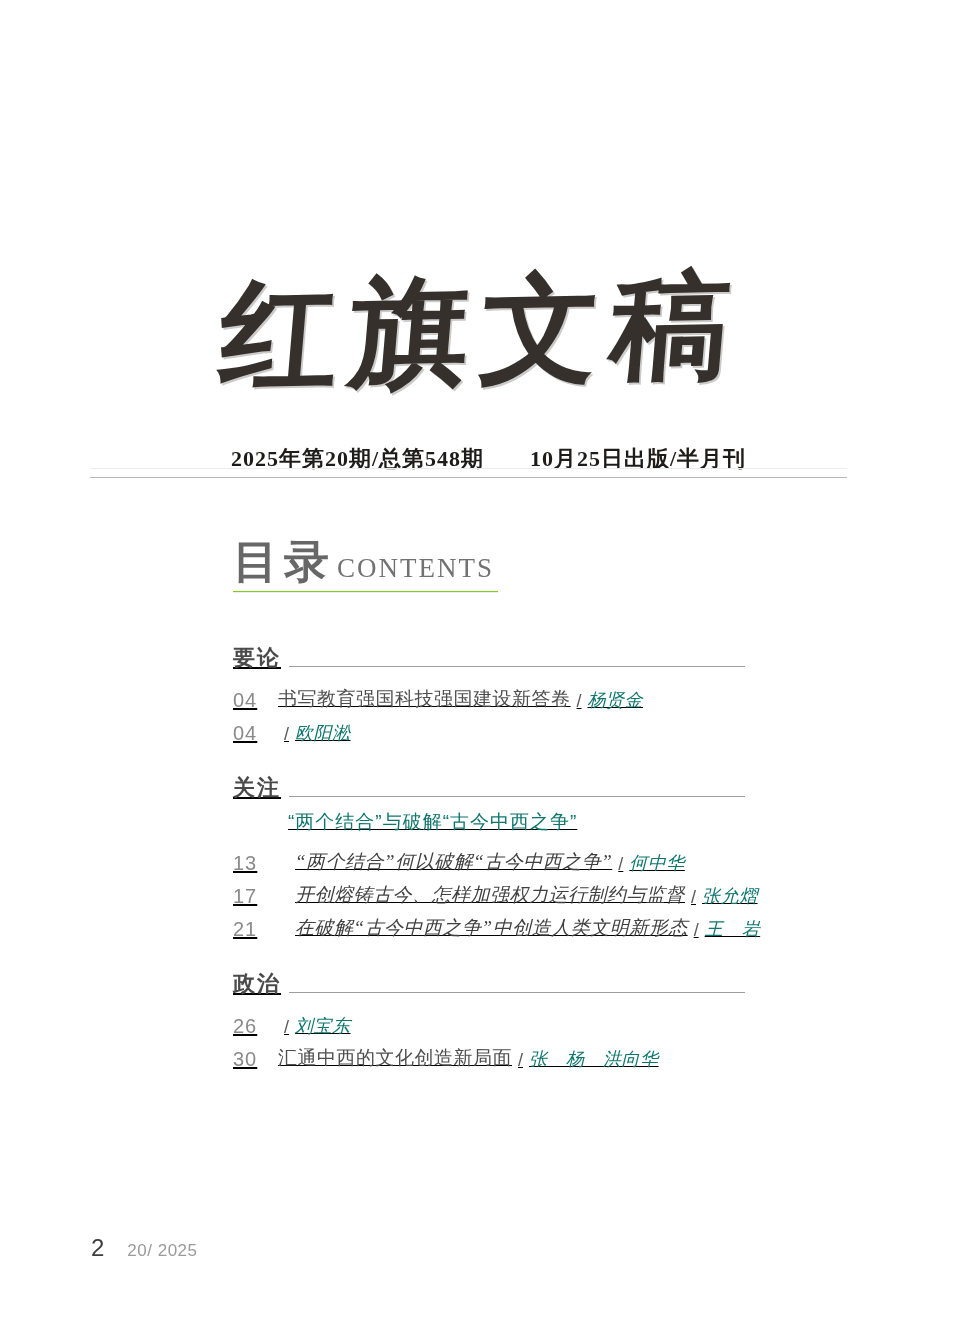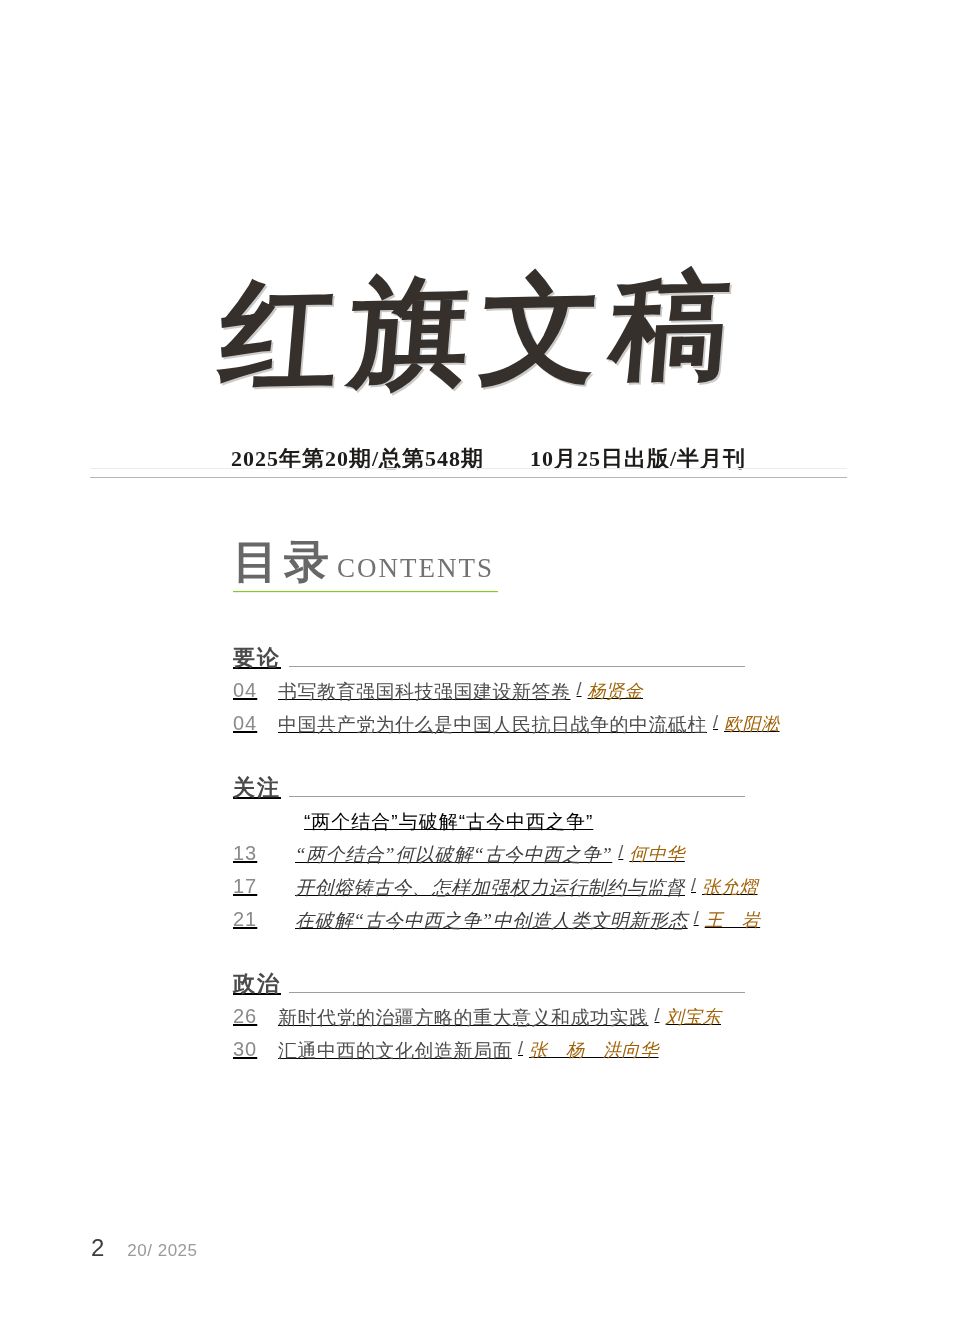--- a/index.html
+++ b/index.html
@@ -118,21 +118,21 @@
     padding-right: 8px;
   }
   .section-rule {
     flex: 1 1 auto;
     border-bottom: 1px solid #9e9e9e;
     margin-bottom: 3px;
   }
 
   .toc-row {
     display: flex;
-    align-items: flex-start;
+    align-items: flex-end;
     height: 33px;
     white-space: nowrap;
   }
   .row-num {
     flex: 0 0 45px;
     font-size: 20px;
     color: #8a8a8a;
     letter-spacing: 1px;
   }
   .row-title {
@@ -142,38 +142,38 @@
   }
   .row-sep {
     font-size: 18px;
     color: #5a5a5a;
     margin: 0 6px;
   }
   .row-authors {
     font-family: "Liberation Serif", "DejaVu Serif", serif;
     font-style: italic;
     font-size: 18px;
-    color: #a16207;
+    color: #0f766e;
     letter-spacing: .5px;
   }
   .toc-row.kai .row-title {
     font-family: "Liberation Serif", "DejaVu Serif", serif;
     font-style: italic;
     color: #3f3f3f;
     margin-left: 17px;
   }
   .section-subtitle-row {
     height: 33px;
     display: flex;
     align-items: baseline;
   }
   .section-subtitle {
-    margin-left: 71px;
+    margin-left: 55px;
     font-size: 19px;
-    color: #000000;
+    color: #0f766e;
     letter-spacing: 1px;
     white-space: nowrap;
   }
 
   
   .footer {
     position: absolute;
     left: 91px;
     top: 1234px;
     display: flex;
@@ -219,21 +219,20 @@
             <span class="section-rule"></span>
           </div>
           <div class="toc-row">
             <span class="row-num">04</span>
             <span class="row-title">书写教育强国科技强国建设新答卷</span>
             <span class="row-sep">/</span>
             <span class="row-authors">杨贤金</span>
           </div>
           <div class="toc-row">
             <span class="row-num">04</span>
-            <span class="row-title">中国共产党为什么是中国人民抗日战争的中流砥柱</span>
             <span class="row-sep">/</span>
             <span class="row-authors">欧阳淞</span>
           </div>
         </div>
         <div class="section">
           <div class="section-header">
             <span class="section-name">关注</span>
             <span class="section-rule"></span>
           </div>
           <div class="section-subtitle-row">
@@ -258,21 +257,20 @@
             <span class="row-authors">王　岩</span>
           </div>
         </div>
         <div class="section">
           <div class="section-header">
             <span class="section-name">政治</span>
             <span class="section-rule"></span>
           </div>
           <div class="toc-row">
             <span class="row-num">26</span>
-            <span class="row-title">新时代党的治疆方略的重大意义和成功实践</span>
             <span class="row-sep">/</span>
             <span class="row-authors">刘宝东</span>
           </div>
           <div class="toc-row">
             <span class="row-num">30</span>
             <span class="row-title">汇通中西的文化创造新局面</span>
             <span class="row-sep">/</span>
             <span class="row-authors">张　杨　洪向华</span>
           </div>
         </div>

